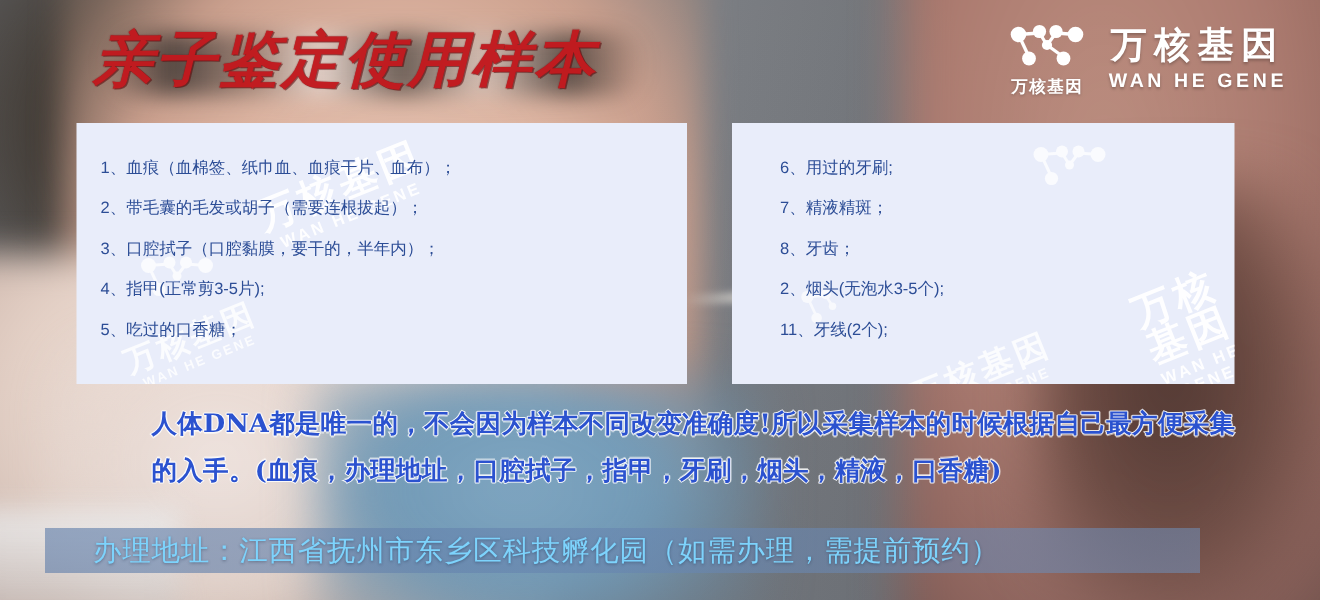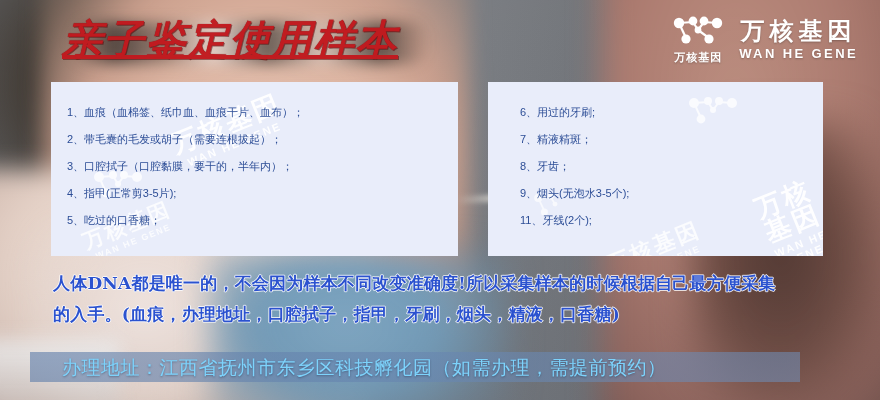--- a/index.html
+++ b/index.html
@@ -110,21 +110,20 @@
     font-family: "DejaVu Sans", "Liberation Sans", sans-serif;
     font-size: 40px;
     font-weight: bold;
     font-style: italic;
     letter-spacing: 2px;
     color: #c2191e;
     text-shadow: 0 0 1px rgba(120,10,12,0.9), 1px 1px 0 rgba(90,8,10,0.55);
     white-space: nowrap;
     mix-blend-mode: normal;
     opacity: 0.97;
-    text-decoration: underline;
   }
 
   
   .logo {
     position: absolute;
     right: 22px;
     top: 14px;
     display: flex;
     align-items: center;
     gap: 14px;
@@ -217,21 +216,21 @@
     color: #2b52cf;
     letter-spacing: 0.2px;
     -webkit-text-stroke: 0.9px rgba(255,255,255,0.88);
     paint-order: stroke fill;
     text-shadow:
        1px 0 0 rgba(255,255,255,0.55),
       -1px 0 0 rgba(255,255,255,0.55),
        0 1px 0 rgba(255,255,255,0.55),
        0 -1px 0 rgba(255,255,255,0.55);
   }
-  .note div { white-space: nowrap; }
+  .note div { white-space: nowrap; margin-left: 48px; }
 
   
   .addr-bar {
     position: absolute;
     left: 30px;
     top: 352px;
     width: 770px;
     height: 30px;
     background: linear-gradient(90deg, rgba(96,126,170,0.62) 0%, rgba(104,134,176,0.62) 55%, rgba(112,140,180,0.58) 100%);
   }
@@ -362,21 +361,21 @@
         <circle cx="8" cy="9" r="4.6" fill="#ffffff"></circle>
         <circle cx="22" cy="7" r="3.8" fill="#ffffff"></circle>
         <circle cx="27" cy="16" r="2.8" fill="#ffffff"></circle>
         <circle cx="15" cy="25" r="4" fill="#ffffff"></circle>
       </svg>
     </span>
     <ul class="panel-list">
       <li>6、用过的牙刷;</li>
       <li>7、精液精斑；</li>
       <li>8、牙齿；</li>
-      <li>9、烟头(无泡水3-5个);</li>
+      <li>2、烟头(无泡水3-5个);</li>
       <li>11、牙线(2个);</li>
     </ul>
   </div>
 
   <div class="note">
     <div>人体DNA都是唯一的，不会因为样本不同改变准确度!所以采集样本的时候根据自己最方便采集</div>
     <div>的入手。(血痕，办理地址，口腔拭子，指甲，牙刷，烟头，精液，口香糖)</div>
   </div>
 
   <div class="addr-bar"></div>

